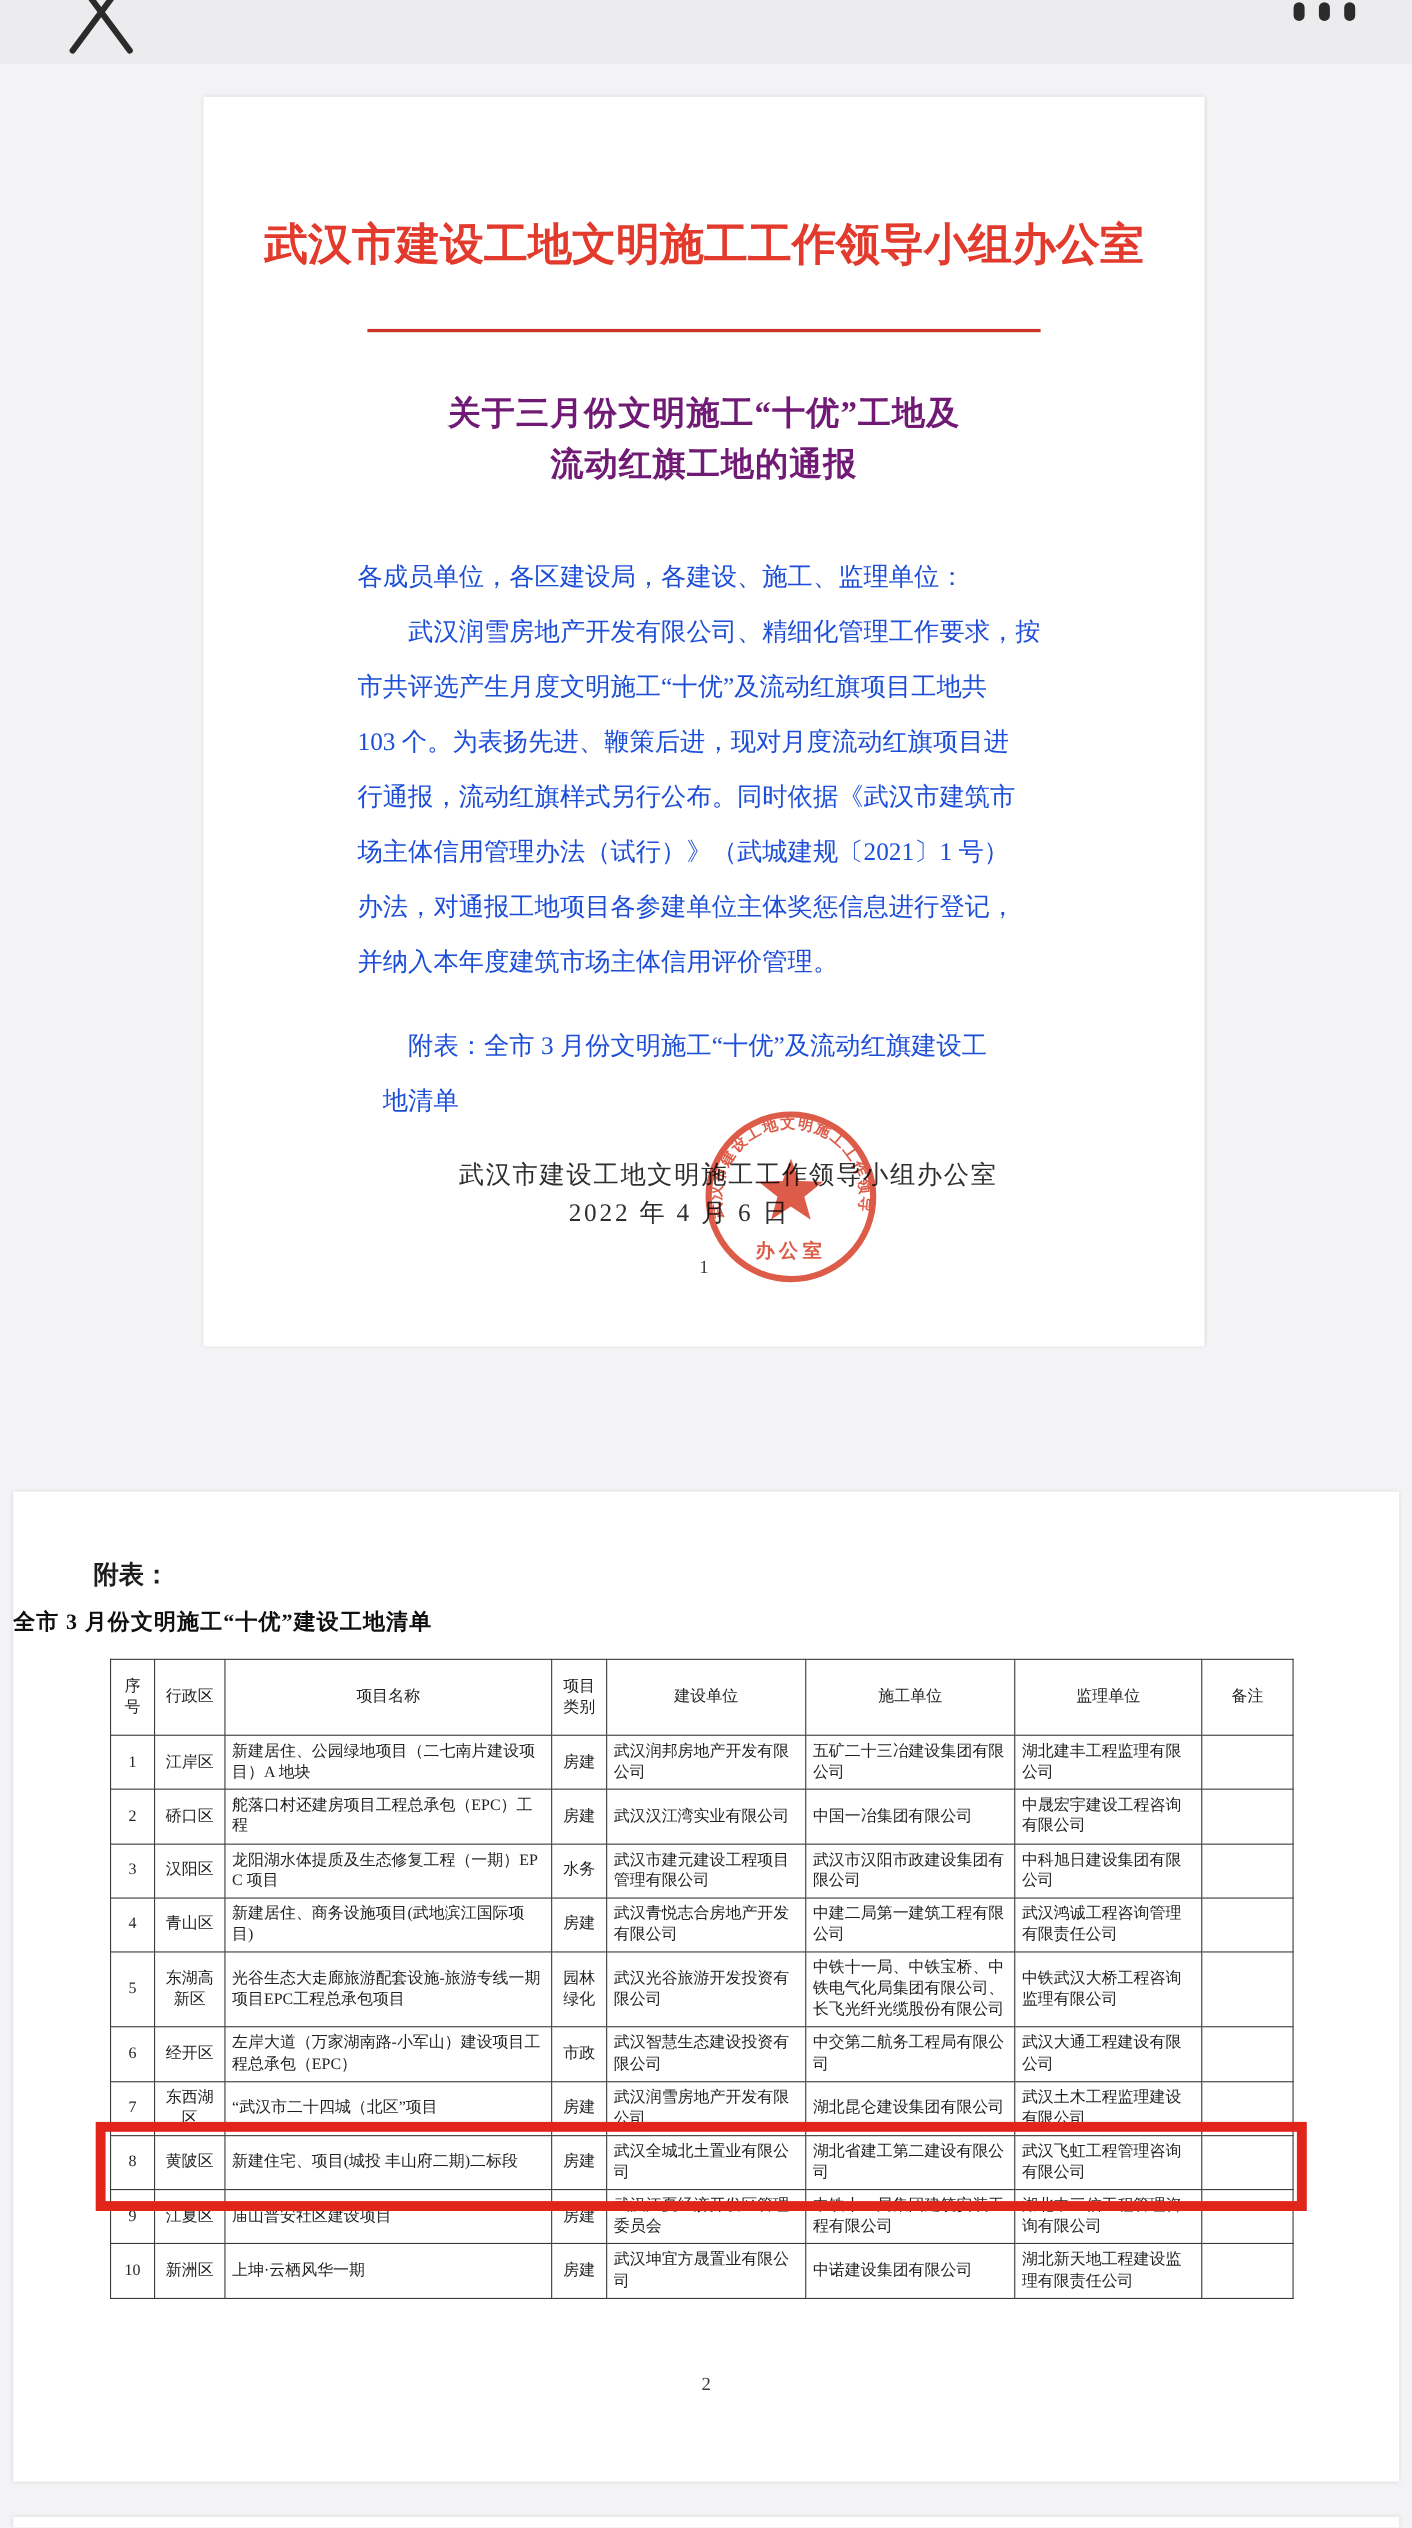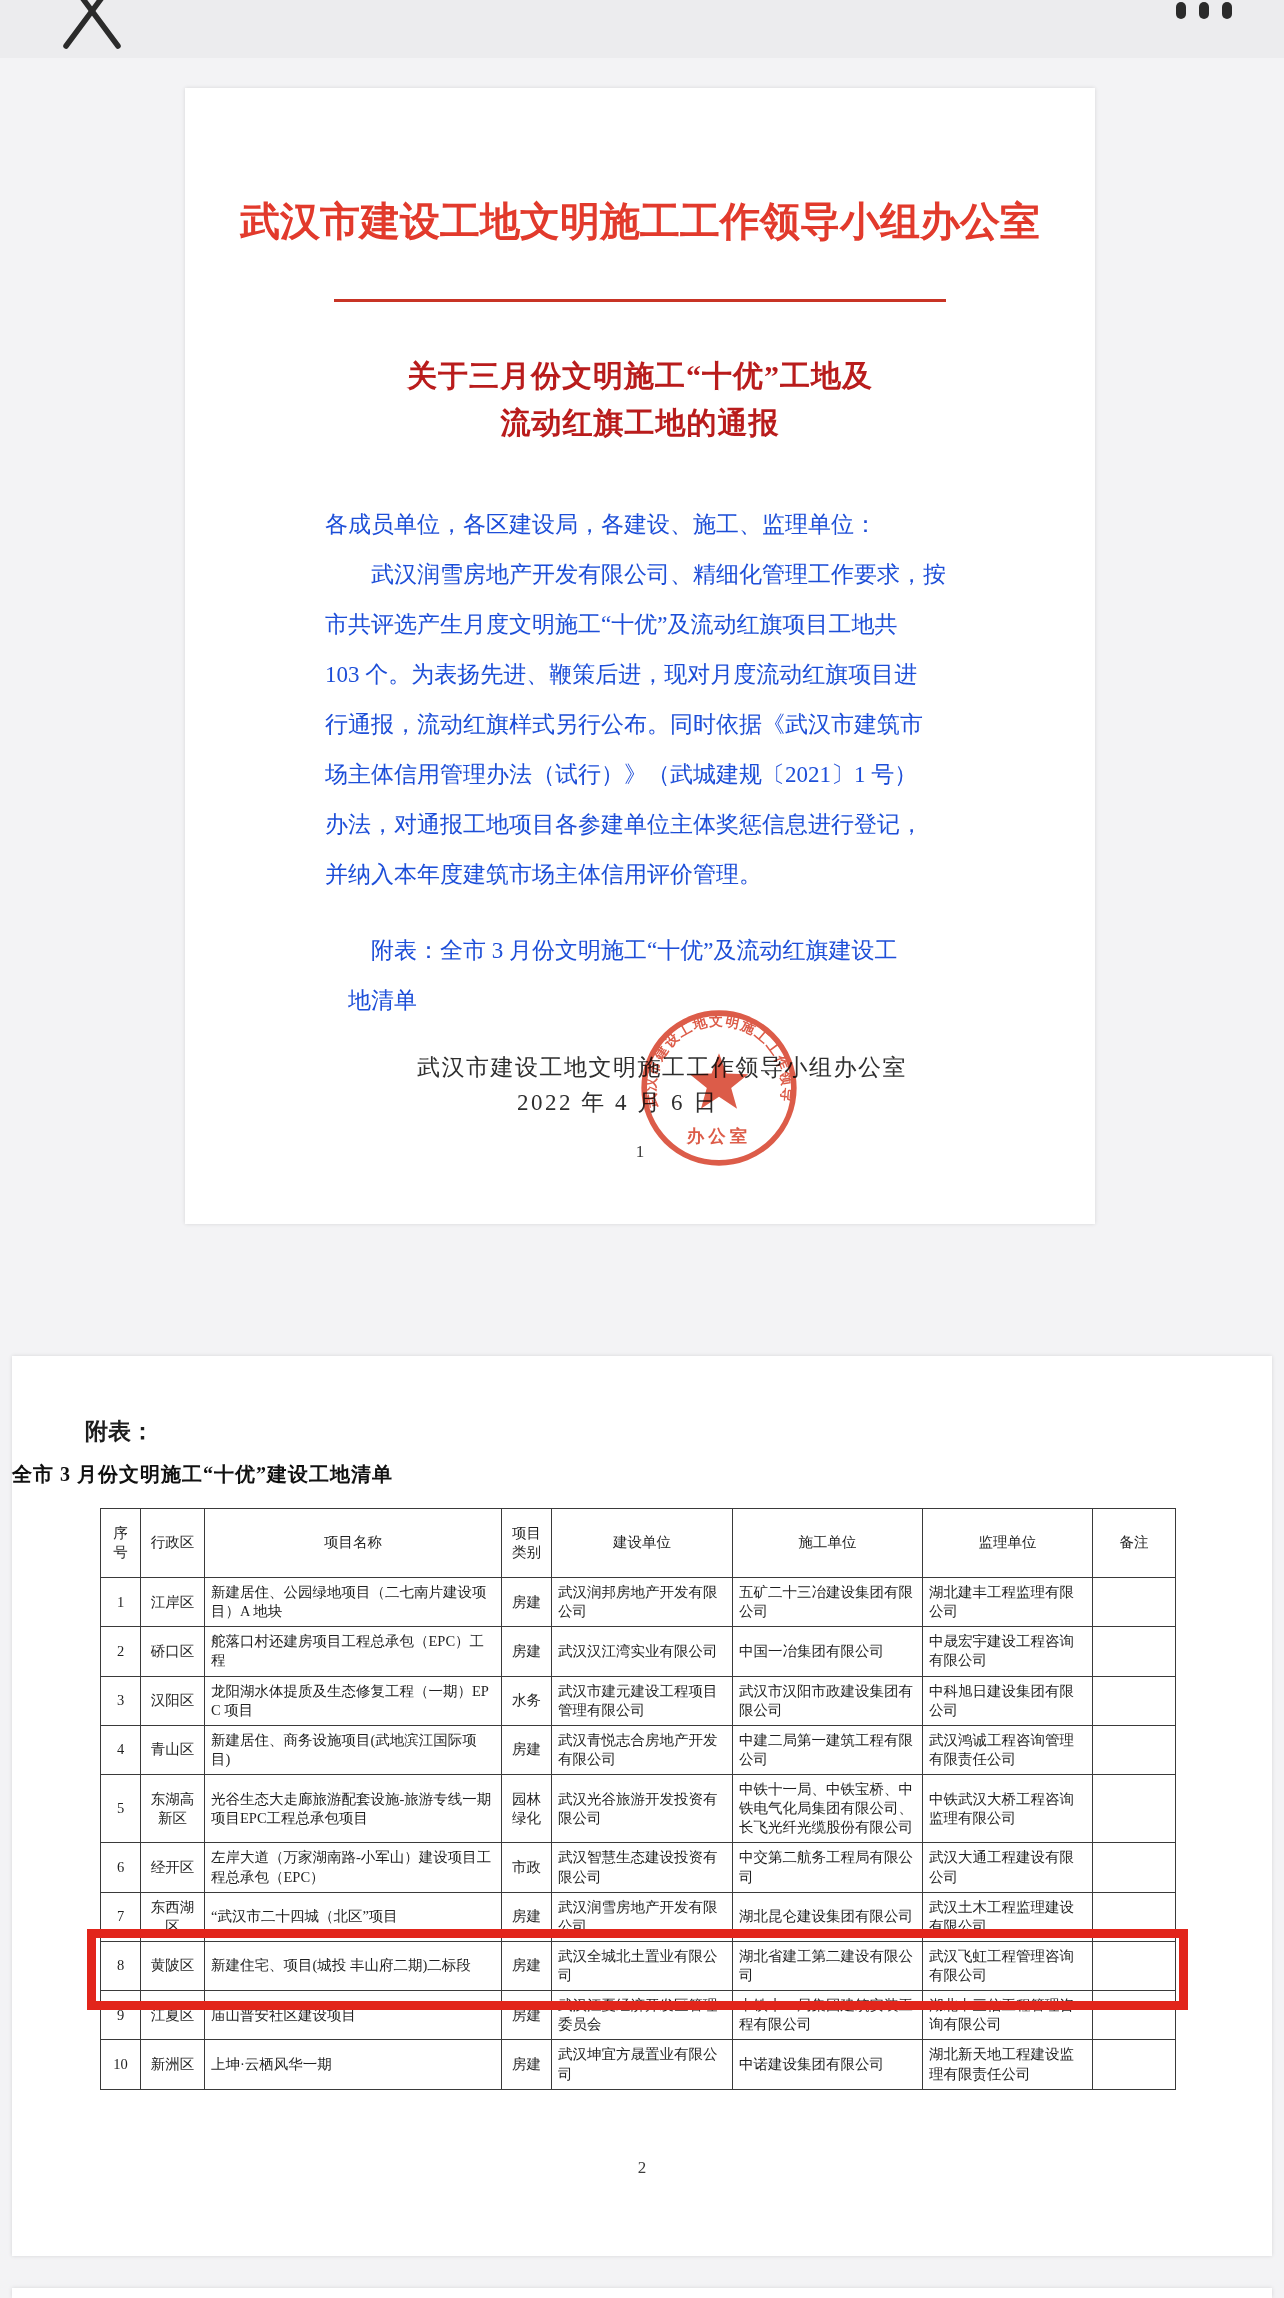--- a/index.html
+++ b/index.html
@@ -12,21 +12,21 @@
 
   .page{position:absolute;background:#ffffff;box-shadow:0 0 4px rgba(0,0,0,.12);}
   .page1{left:185px;top:88px;width:910px;height:1136px;}
   .page2{left:12px;top:1356px;width:1260px;height:900px;}
   .page3-sliver{left:12px;top:2288px;width:1260px;height:10px;}
 
   .letterhead{margin-top:106px;text-align:center;font-size:40px;font-weight:bold;
               color:#e23a2c;white-space:nowrap;letter-spacing:0px;}
   .rule{width:612px;height:3px;background:#c83425;margin:50px auto 0 auto;}
   .doc-title{margin-top:50px;text-align:center;font-size:30px;font-weight:bold;
-             line-height:47px;color:#b91c1c;letter-spacing:1px;}
+             line-height:47px;color:#701a75;letter-spacing:1px;}
   .body-text{margin:54px 0 0 140px;width:648px;font-size:23px;line-height:50px;color:#1d4ed8;}
   .line{white-space:nowrap;}
   .attach-block{margin-top:26px;}
   .sig-block{margin:26px 188px 0 auto;width:fit-content;text-align:left;
              font-size:23px;color:#2e2e2e;position:relative;z-index:1;}
   .sig{letter-spacing:1.5px;}
   .date{margin-top:4px;padding-left:100px;letter-spacing:2.5px;}
   .seal{position:absolute;left:452px;top:918px;width:164px;height:164px;
         opacity:.88;mix-blend-mode:multiply;z-index:2;}
   .pagenum{position:absolute;left:0;right:0;bottom:62px;text-align:center;

